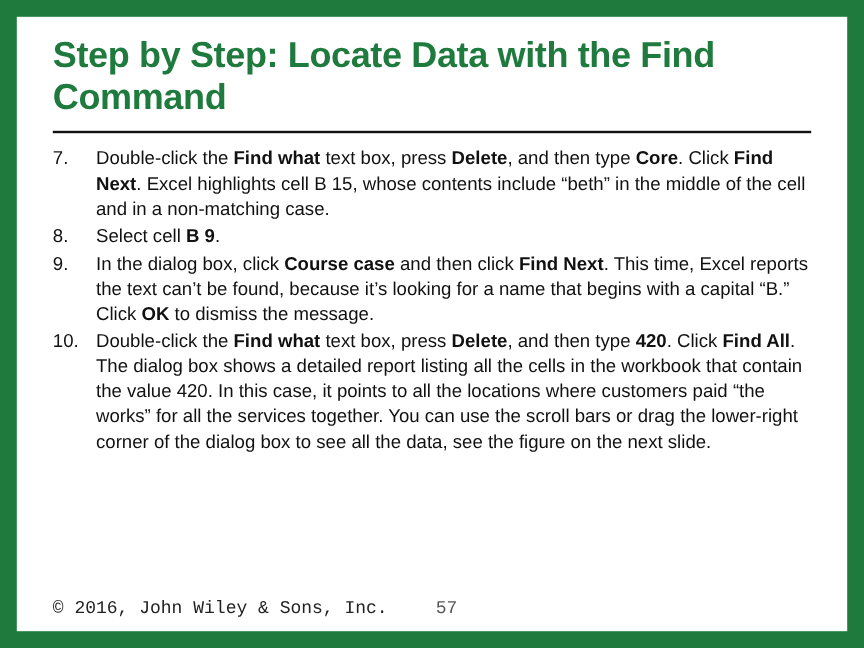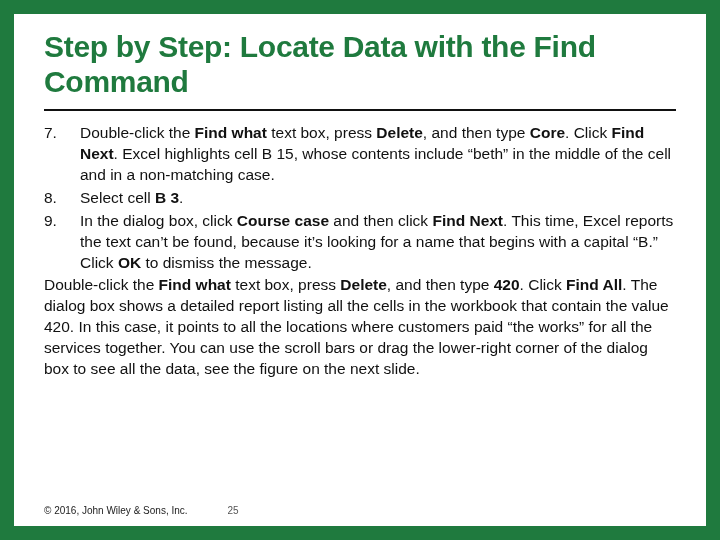--- a/index.html
+++ b/index.html
@@ -35,49 +35,51 @@
     color: #111;
   }
   .row { display: flex; margin-bottom: 2px; }
   .num { width: 36px; flex: 0 0 36px; }
   .txt { flex: 1; }
   .txt b { font-weight: 700; text-align: center; }
   .footer {
     position: absolute;
     left: 30px; right: 30px; bottom: 10px;
     display: flex;
-    font-size: 10px;
+    font-size: 15px;
     color: #222;
+    font-family: Liberation Mono, monospace;
   }
   .footer .copyright { flex: 0 0 auto; margin-right: 40px; }
   .footer .course { flex: 1; }
   .footer .pagenum { flex: 0 0 auto; color: #555; }
 </style>
 </head>
 <body>
 
 <div class="slide">
   <div class="content">
     <h1 class="title">Step by Step: Locate Data with the Find Command</h1>
     <hr class="rule">
     <div class="steps">
       <div class="row">
         <div class="num">7.</div>
         <div class="txt">Double-click the <b>Find what</b> text box, press <b>Delete</b>, and then type <b>Core</b>. Click <b>Find Next</b>. Excel highlights cell B 15, whose contents include “beth” in the middle of the cell and in a non-matching case.</div>
       </div>
       <div class="row">
         <div class="num">8.</div>
-        <div class="txt">Select cell <b>B 3</b>.</div>
+        <div class="txt">Select cell <b>B 9</b>.</div>
       </div>
       <div class="row">
         <div class="num">9.</div>
         <div class="txt">In the dialog box, click <b>Course case</b> and then click <b>Find Next</b>. This time, Excel reports the text can’t be found, because it’s looking for a name that begins with a capital “B.” Click <b>OK</b> to dismiss the message.</div>
       </div>
       <div class="row">
+        <div class="num">10.</div>
         <div class="txt">Double-click the <b>Find what</b> text box, press <b>Delete</b>, and then type <b>420</b>. Click <b>Find All</b>. The dialog box shows a detailed report listing all the cells in the workbook that contain the value 420. In this case, it points to all the locations where customers paid “the works” for all the services together. You can use the scroll bars or drag the lower-right corner of the dialog box to see all the data, see the figure on the next slide.</div>
       </div>
     </div>
   </div>
   <div class="footer">
     <span class="copyright">© 2016, John Wiley &amp; Sons, Inc.</span>
-    <span class="pagenum">25</span>
+    <span class="pagenum">57</span>
   </div>
 </div>
 
 </body></html>

